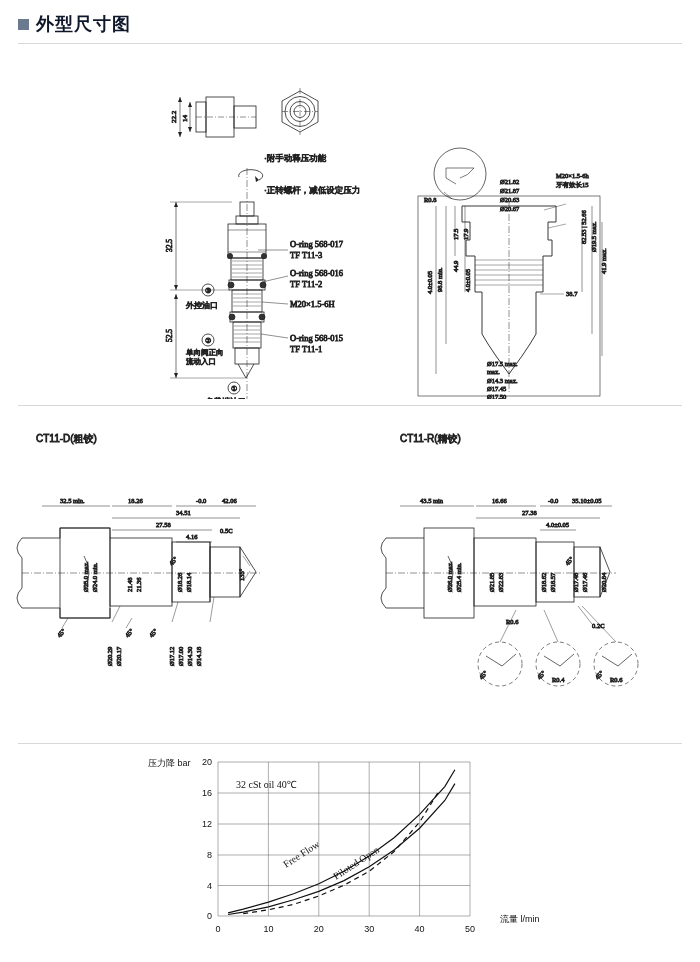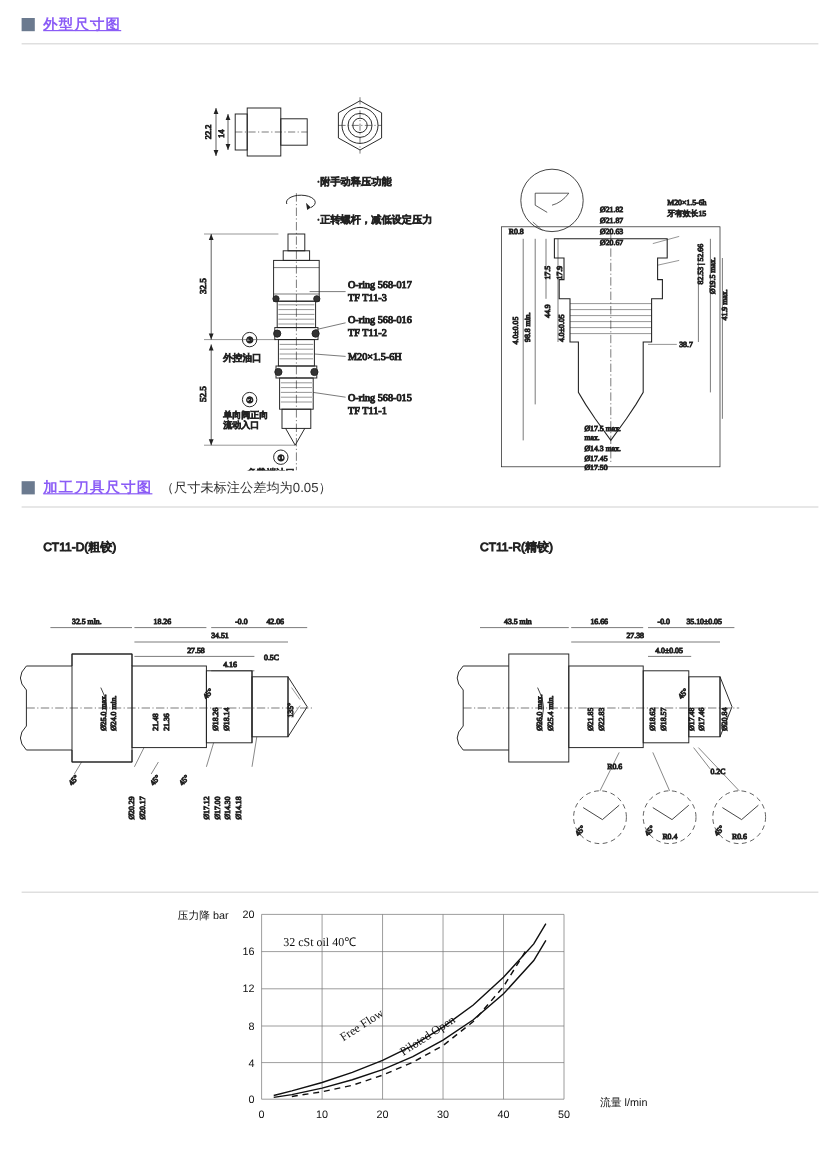--- a/index.html
+++ b/index.html
@@ -4,21 +4,21 @@
 <style>
   html,body{margin:0;padding:0;}
   body{
     width:700px;height:962px;background:#ffffff;
     font-family:"Liberation Sans", sans-serif;
     color:#1a1a1a;position:relative;overflow:hidden;
   }
   .section{position:absolute;left:0;width:700px;}
   .sec-title{display:flex;align-items:center;gap:7px;padding-left:18px;}
   .sec-title .sq{width:11px;height:11px;background:#6b7a8f;display:inline-block;}
-  .sec-title .tx{font-size:12px;font-weight:bold;letter-spacing:1px;color:#8b5cf6;text-decoration:underline;}
+  .sec-title .tx{font-size:18px;font-weight:bold;letter-spacing:1px;color:#0f172a;}
   .sec-title .sub{font-size:11px;font-weight:normal;color:#333;letter-spacing:0;}
   .rule{height:1px;background:#d8d8d8;width:664px;margin:7px auto 0 auto;}
   .panel{position:relative;width:570px;}
   svg{display:block;}
   .lbl{font-family:"Liberation Serif", serif;}
 </style>
 </head>
 <body>
 
 <div class="section" style="top:12px;">
@@ -195,25 +195,20 @@
         <text x="487" y="339" font-size="6.5" fill="#111">Ø14.3 max.</text>
         <text x="487" y="347" font-size="6.5" fill="#111">Ø17.45</text>
         <text x="487" y="355" font-size="6.5" fill="#111">Ø17.50</text>
         <text x="487" y="363" font-size="6.5" fill="#111">Ø18.54</text>
       </g>
     </svg>
   </div>
 </div>
 
 <div class="section" style="top:398px;">
-  <div class="sec-title">
-    <span class="sq"></span>
-    <span class="tx">加工刀具尺寸图</span>
-    <span class="sub">（尺寸未标注公差均为0.05）</span>
-  </div>
   <div class="rule"></div>
 
   <div class="panel">
     <svg width="700" height="300" viewBox="0 0 700 300">
       <g stroke="#222" fill="none" stroke-width="0.8" class="lbl">
 
         <text x="36" y="36" font-size="10" fill="#111" font-family="Liberation Sans, sans-serif">CT11-D(粗铰)</text>
 
         <path d="M22 132 q-10 10 0 20 l0 30 q-10 10 0 20" stroke="#222"></path>
         <line x1="22" y1="132" x2="60" y2="132"></line>

